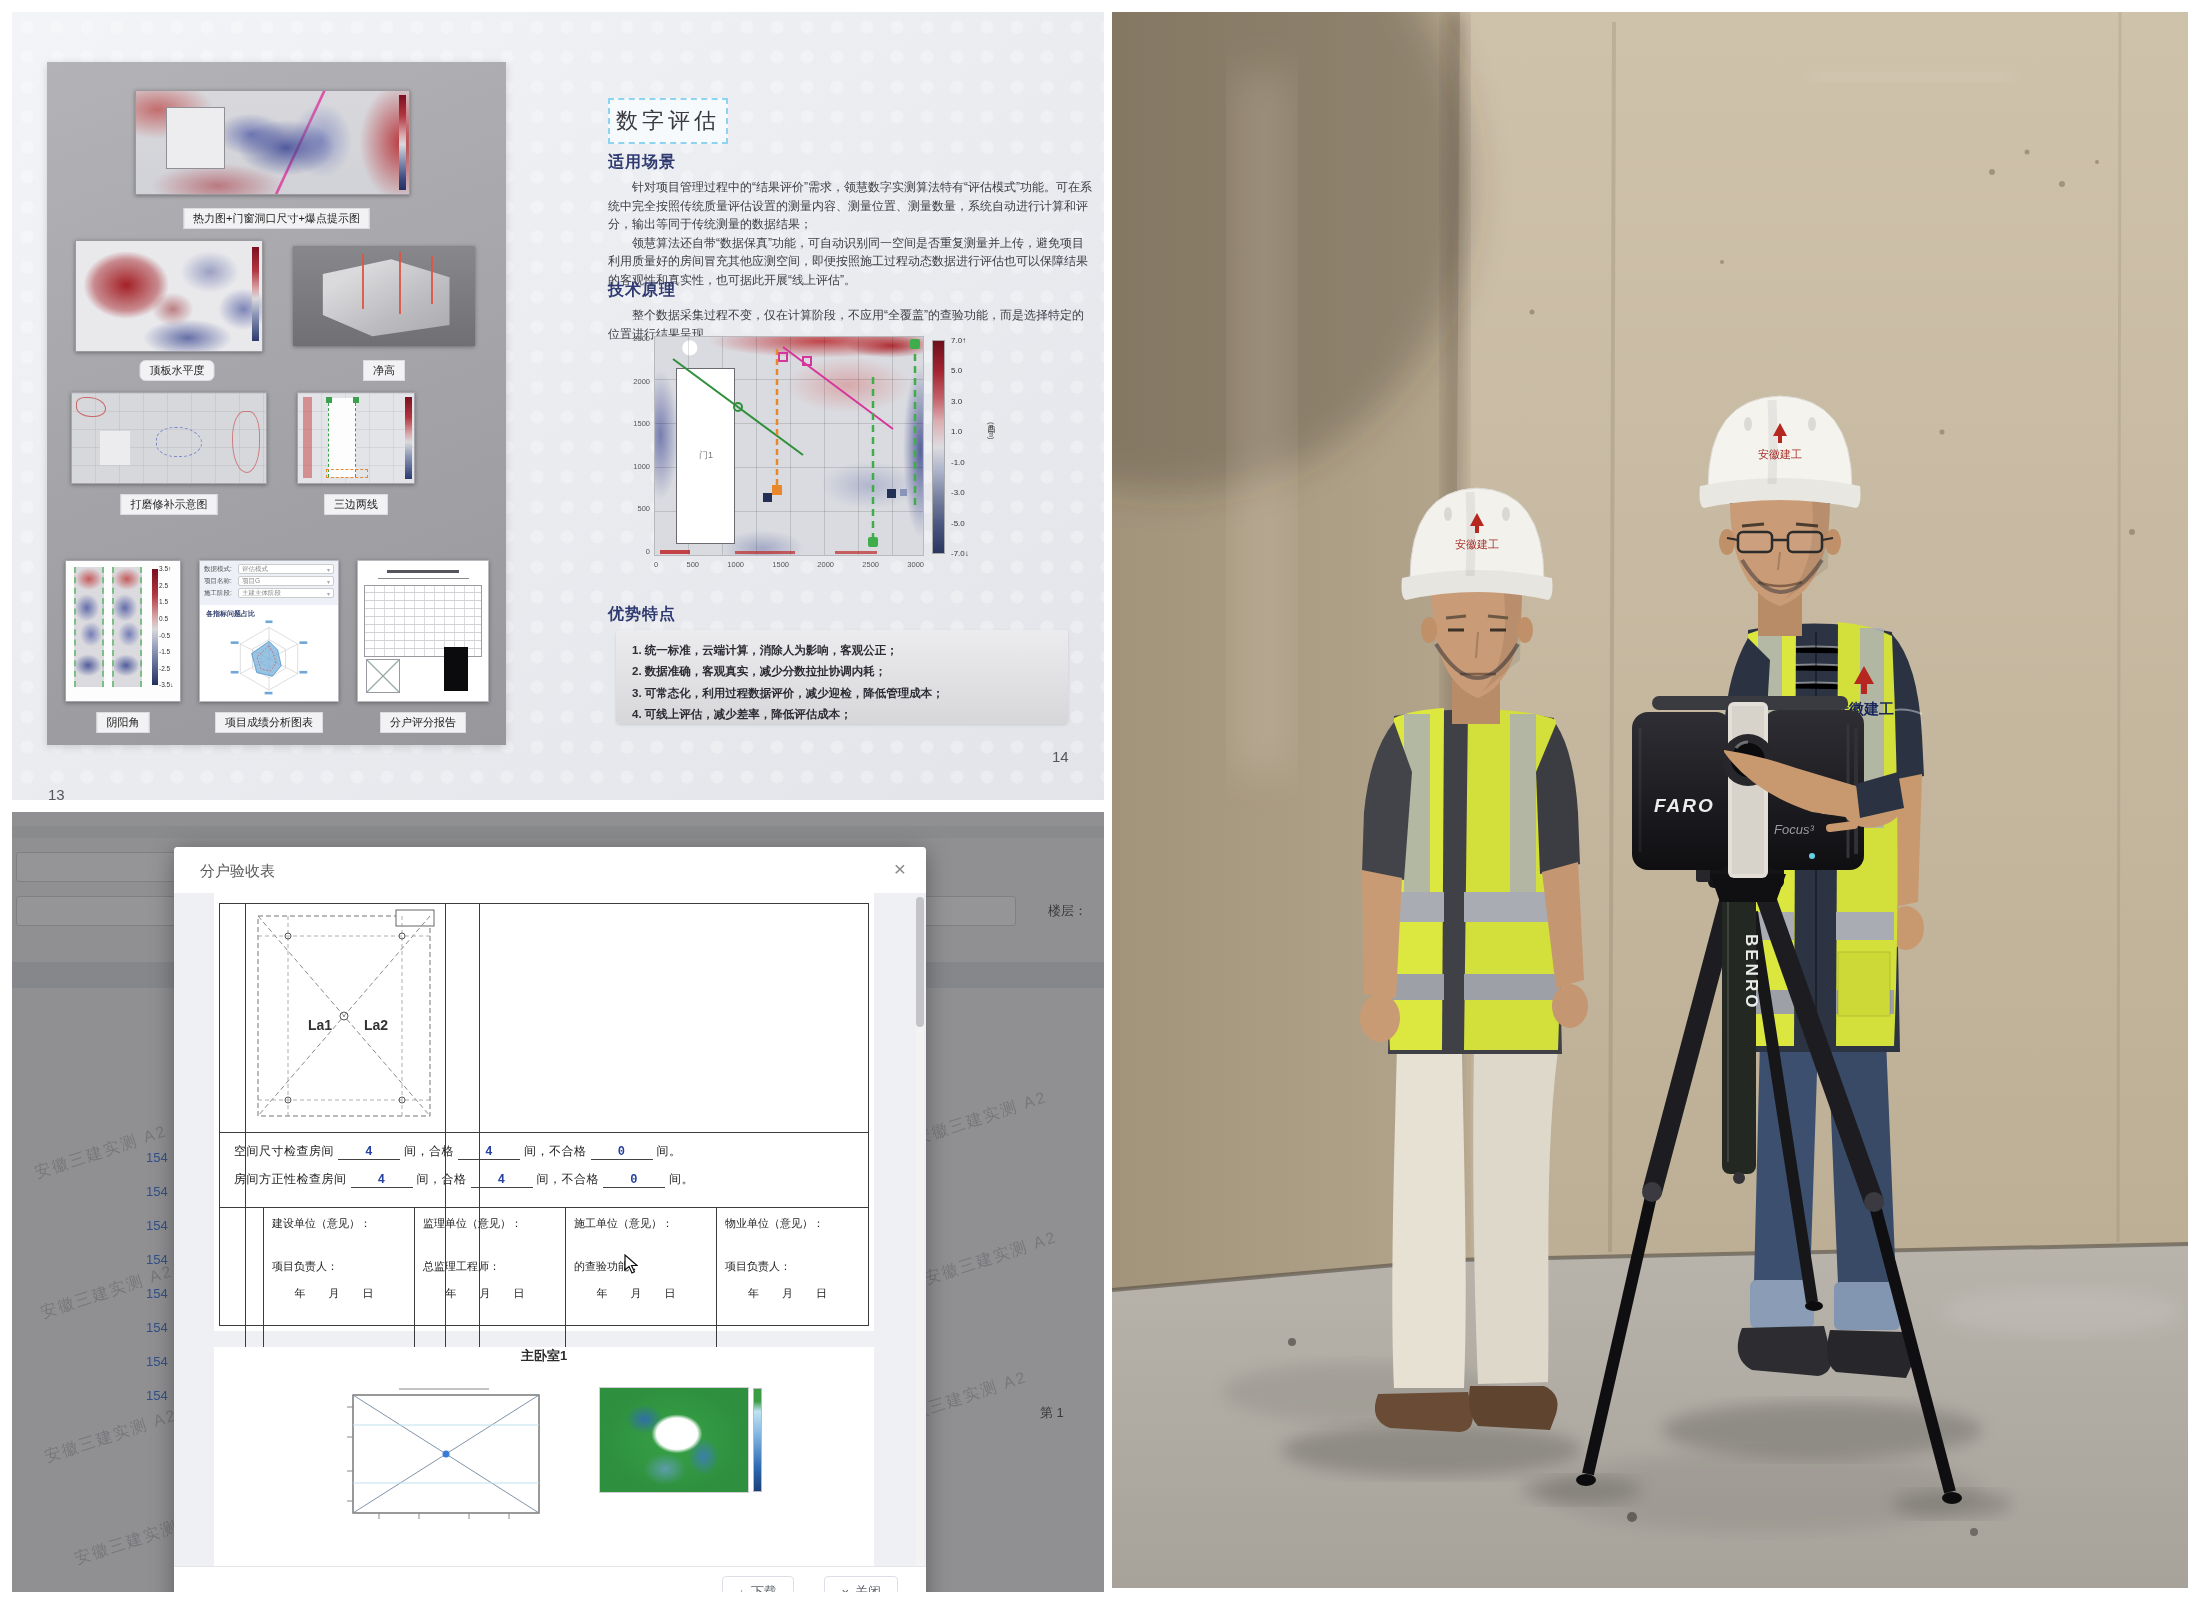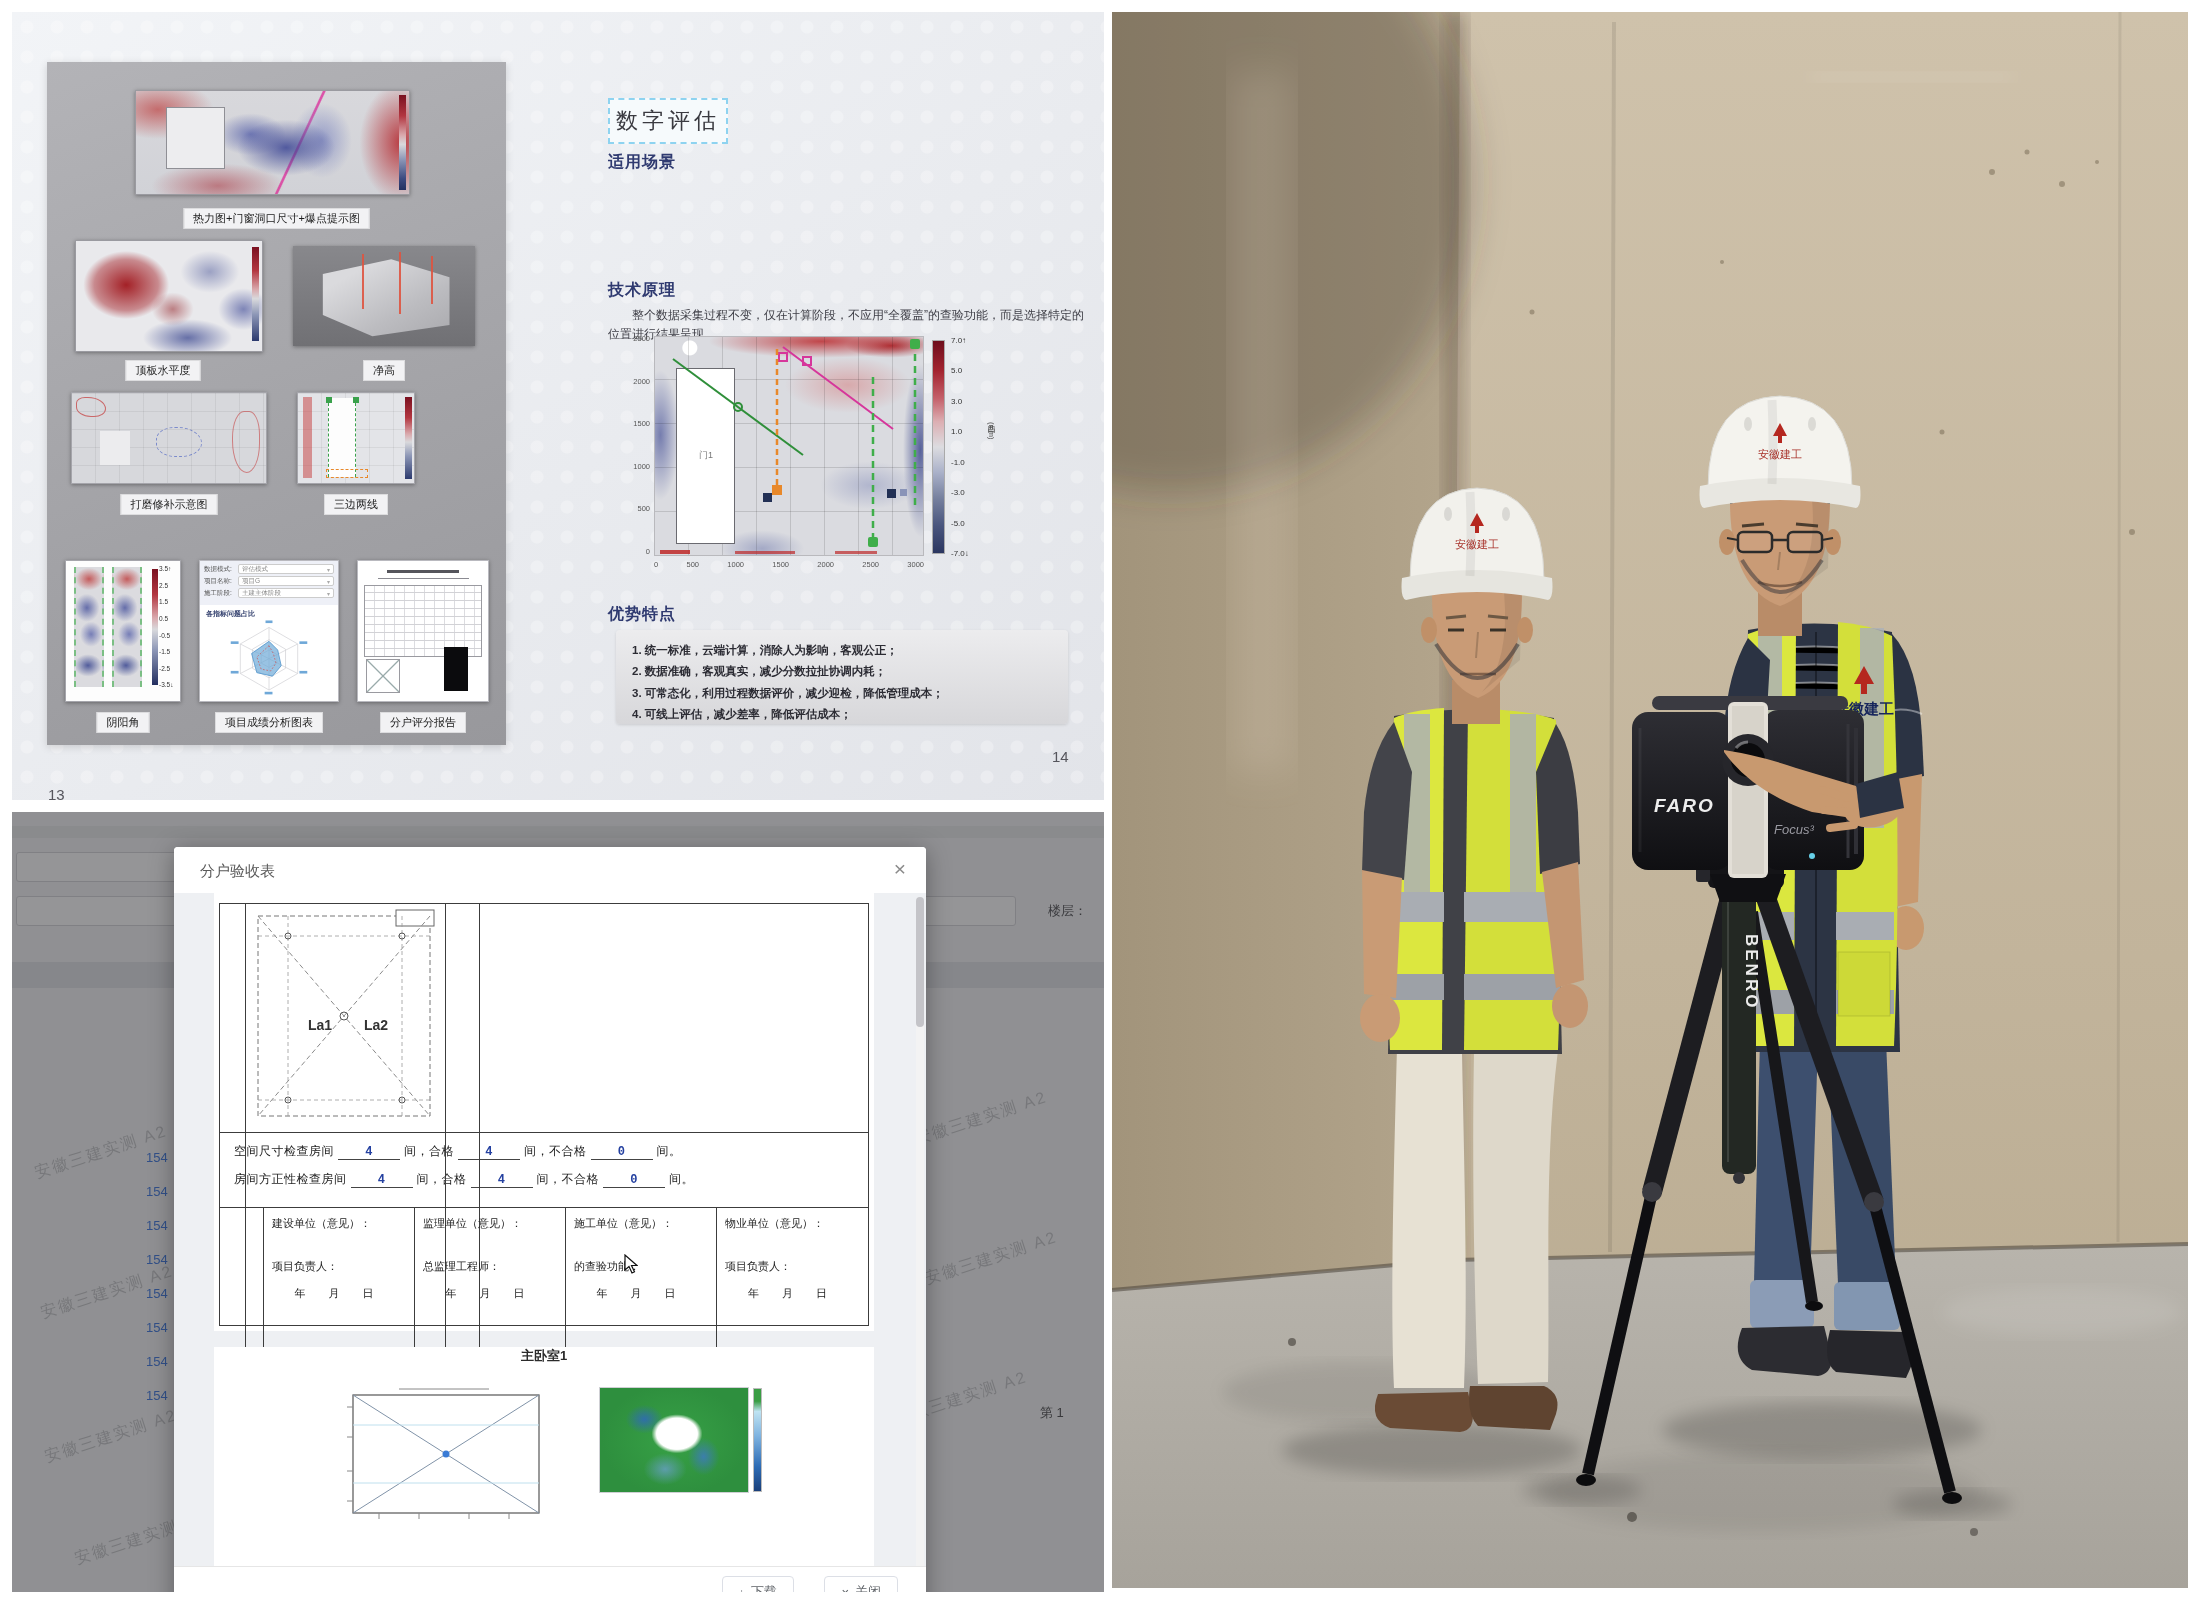--- a/index.html
+++ b/index.html
@@ -195,21 +195,21 @@
 <div class="stage">
 
   <div class="doc-panel">
     <div class="doc-dots"></div>
 
     <div class="gal-panel">
       <div class="gal-img hm-big"></div>
       <div class="gal-cap" style="left:50%; top:146px;">热力图+门窗洞口尺寸+爆点提示图</div>
 
       <div class="gal-img hm-top"></div>
-      <div class="gal-cap" style="left:116px; top:298px;">顶板水平度</div>
+      <div class="gal-cap" style="left:130px; top:298px;border-radius:6px;">顶板水平度</div>
 
       <div class="gal-img img-3d">
         <div class="room3d"></div>
         <div class="redline" style="left:38%; top:8%; height:55%;"></div>
         <div class="redline" style="left:58%; top:6%; height:62%;"></div>
         <div class="redline" style="left:76%; top:10%; height:48%;"></div>
       </div>
       <div class="gal-cap" style="left:337px; top:298px;">净高</div>
 
       <div class="gal-img hm-polish">
@@ -305,20 +305,24 @@
           <div class="dm-grid"></div>
           <div class="dm-plot"></div>
           <div class="dm-black"></div>
       </div>
       <div class="gal-cap" style="left:376px; top:650px;">分户评分报告</div>
     </div>
 
     <div class="doc-title">数字评估</div>
 
     <div class="doc-h" style="top:140px;">适用场景</div>
+    <div class="doc-p" style="top:166px;">
+      <p>针对项目管理过程中的“结果评价”需求，领慧数字实测算法特有“评估模式”功能。可在系统中完全按照传统质量评估设置的测量内容、测量位置、测量数量，系统自动进行计算和评分，输出等同于传统测量的数据结果；</p>
+      <p>领慧算法还自带“数据保真”功能，可自动识别同一空间是否重复测量并上传，避免项目利用质量好的房间冒充其他应测空间，即便按照施工过程动态数据进行评估也可以保障结果的客观性和真实性，也可据此开展“线上评估”。</p>
+    </div>
 
     <div class="doc-h" style="top:268px;">技术原理</div>
     <div class="doc-p" style="top:294px;">
       <p>整个数据采集过程不变，仅在计算阶段，不应用“全覆盖”的查验功能，而是选择特定的位置进行结果呈现。</p>
     </div>
 
     <div class="fig">
       <div class="fig-yticks">
         <span>2500</span>
           <span>2000</span>

